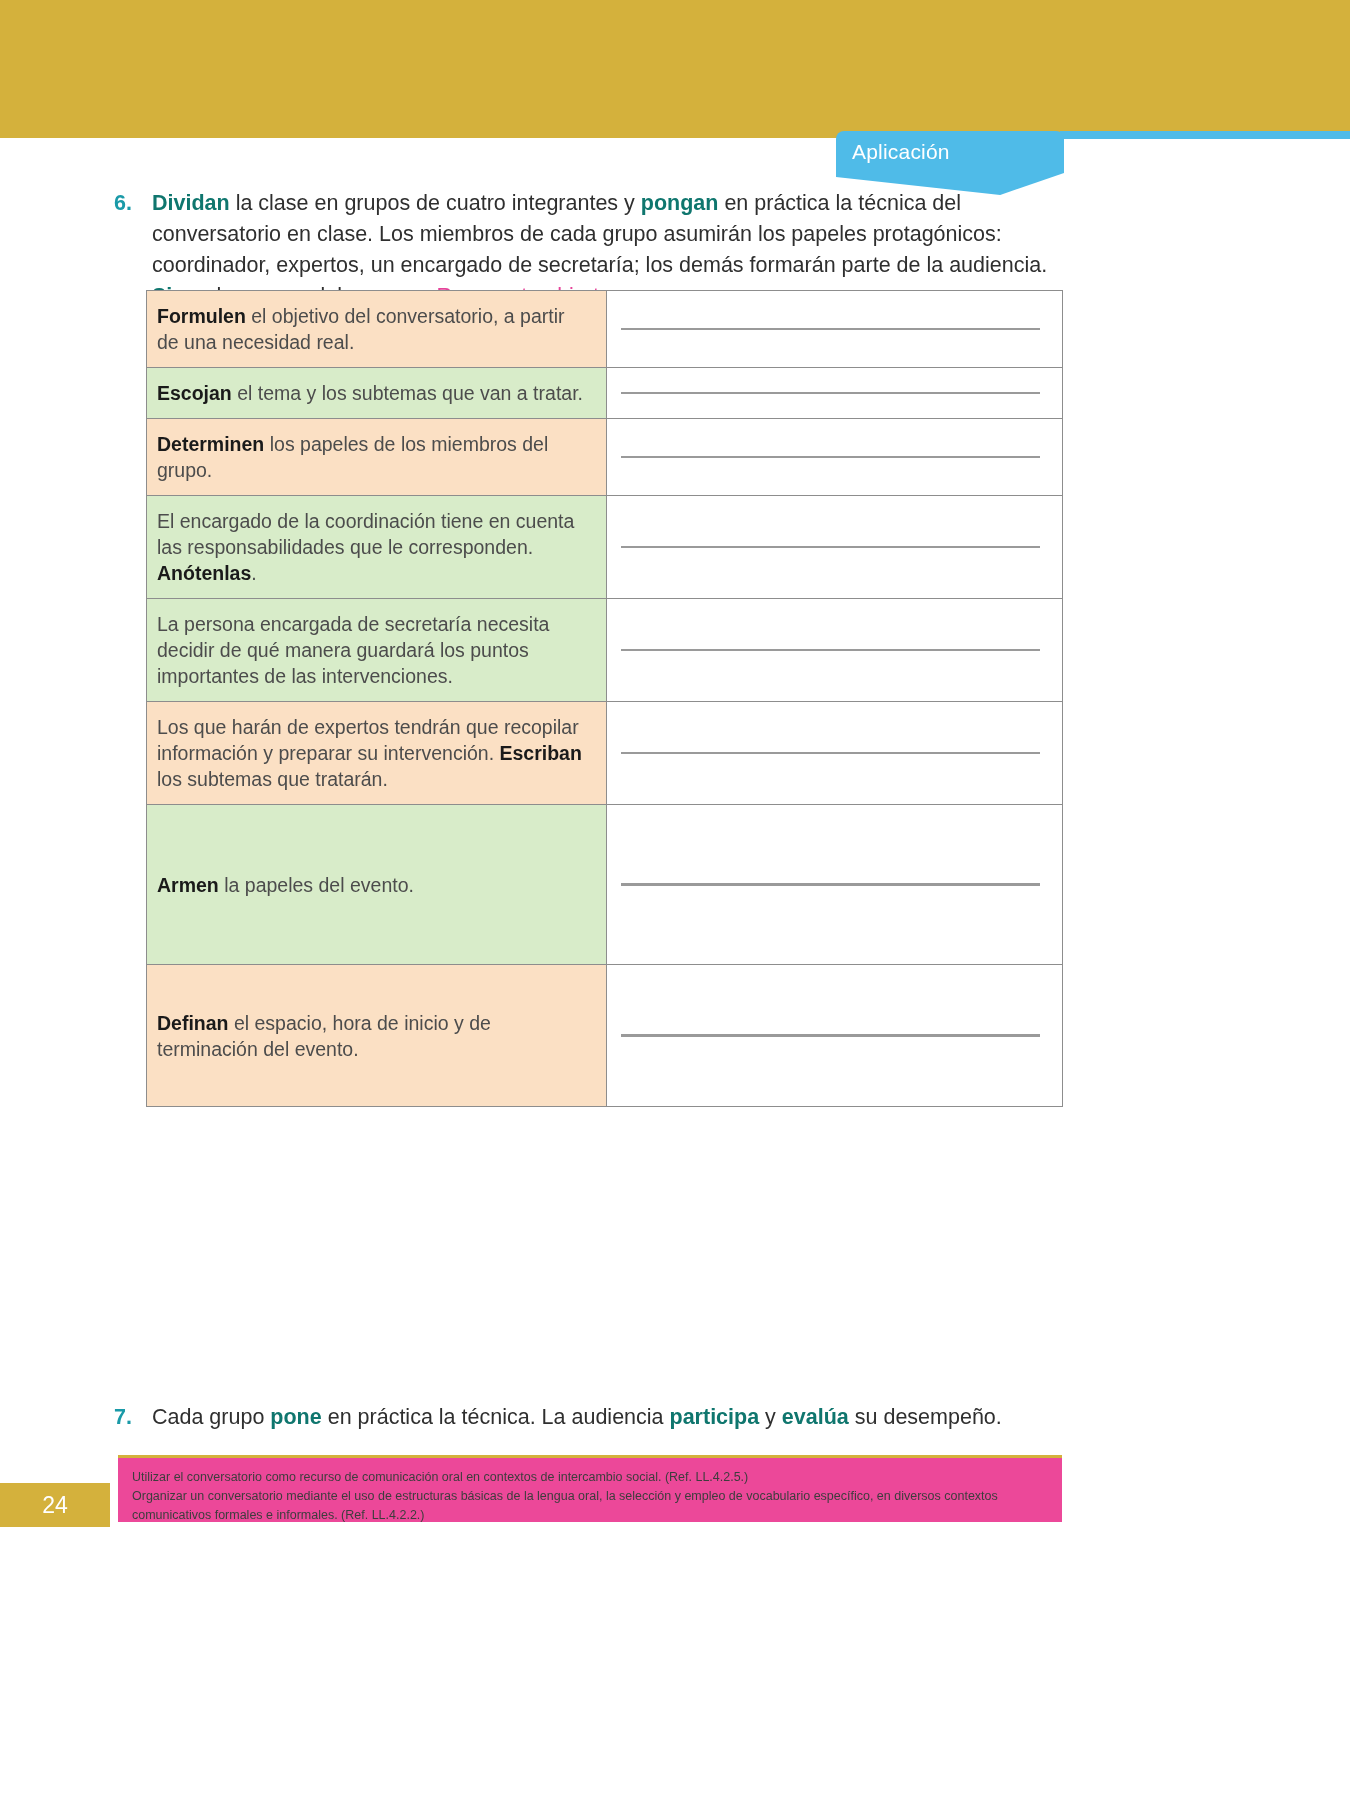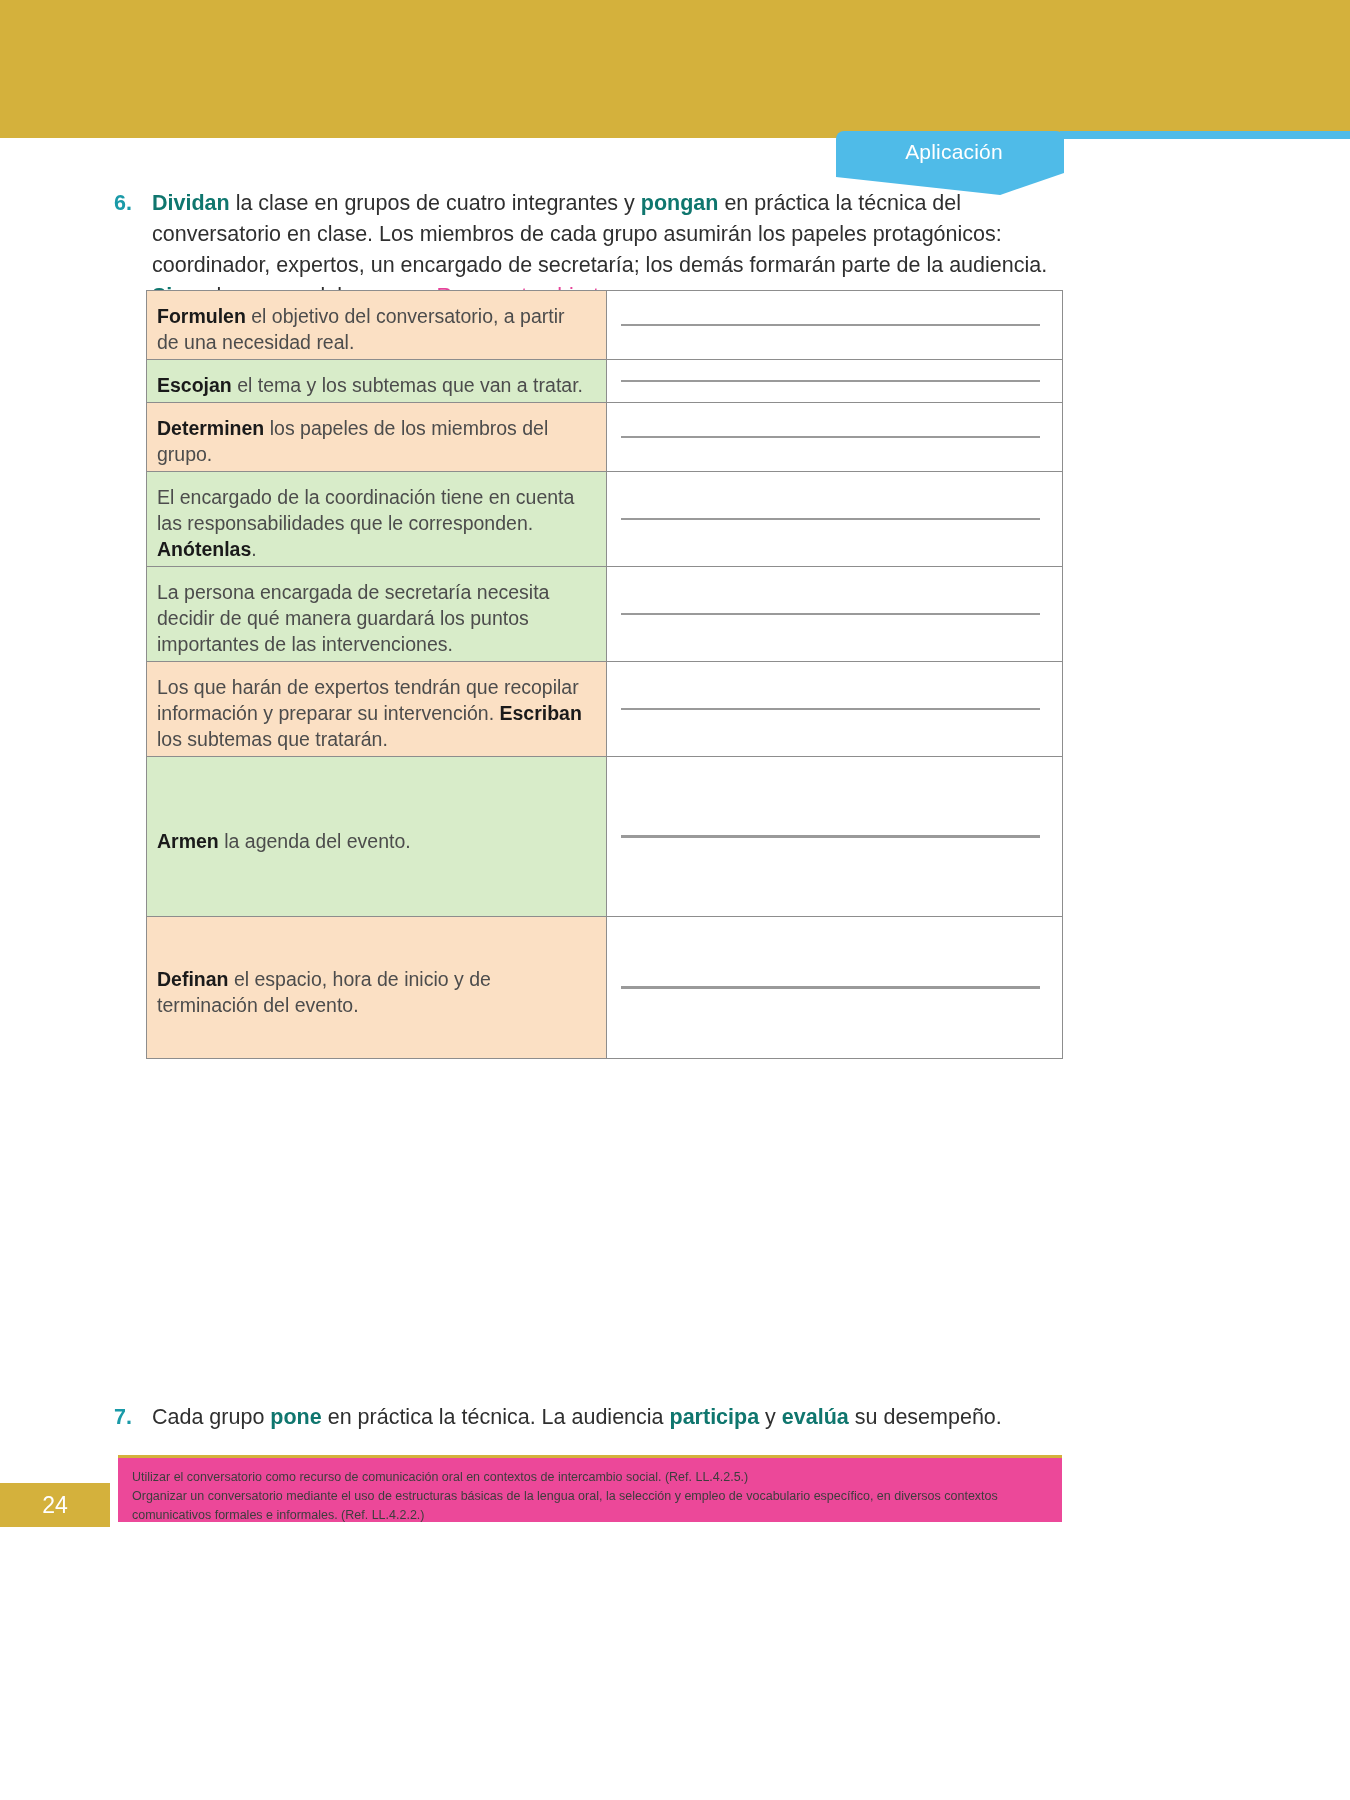--- a/index.html
+++ b/index.html
@@ -44,26 +44,26 @@
     position: absolute;
     left: 836px;
     top: 131px;
     width: 228px;
     height: 42px;
     background: #4fbbe8;
     border-radius: 8px 8px 0 0;
   }
   .section-tab-label {
     position: absolute;
-    left: 4px;
+    left: 16px;
     top: 0;
     width: 228px;
     height: 42px;
     line-height: 42px;
-    text-align: center;
+    text-align: left;
     color: #ffffff;
     font-size: 21px;
     letter-spacing: .2px;
   }
   
   .section-tab-foot {
     position: absolute;
     left: 836px;
     top: 173px;
     width: 228px;
@@ -116,21 +116,21 @@
     table-layout: fixed;
   }
   .proc-table tr { }
   .proc-table td {
     border: 1px solid #8d8d8d;
     vertical-align: middle;
     padding: 0;
   }
   td.step {
     width: 460px;
-    padding: 12px 18px 4px 10px;
+    padding: 12px 18px 12px 10px;
     font-size: 19.5px;
     line-height: 26px;
     color: #4c4c4c;
   }
   td.step b { font-weight: bold; color: #1a1a1a; }
   td.answer {
     width: 456px;
     background: #ffffff;
     padding: 0;
   }
@@ -266,21 +266,21 @@
         <td class="answer">
           <div class="lines">
             <div class="rule"></div>
             <div class="rule"></div>
           </div>
         </td>
       </tr>
 
 
       <tr>
-        <td class="step green" style="height:160px"><b>Armen</b><span> la agenda del evento.</span></td>
+        <td class="step green" style="height:160px"><b>Armen</b><span> la papeles del evento.</span></td>
         <td class="answer">
           <div class="lines">
             <div class="rule"></div>
             <div class="rule"></div>
             <div class="rule"></div>
           </div>
         </td>
       </tr>
 
       <tr>

